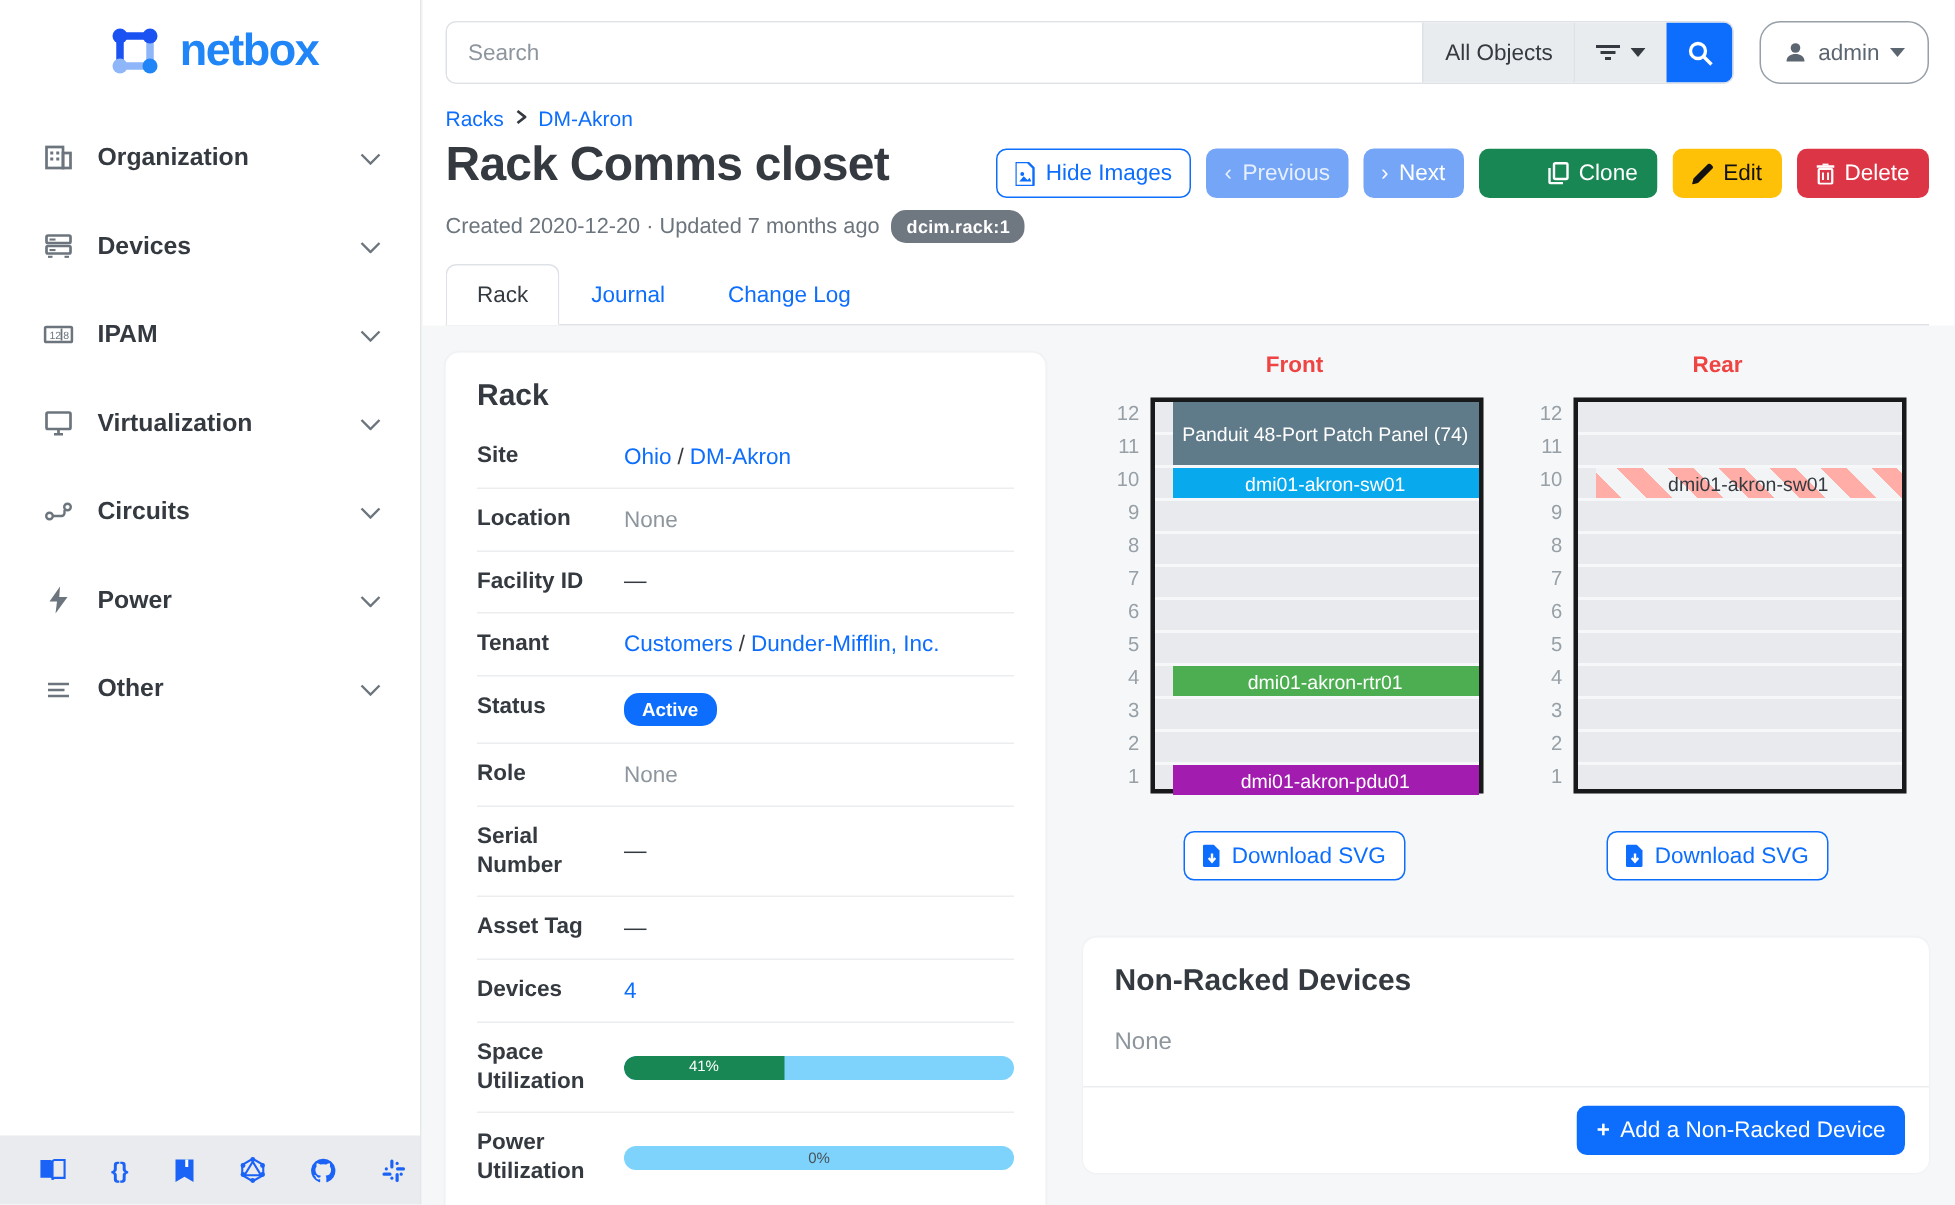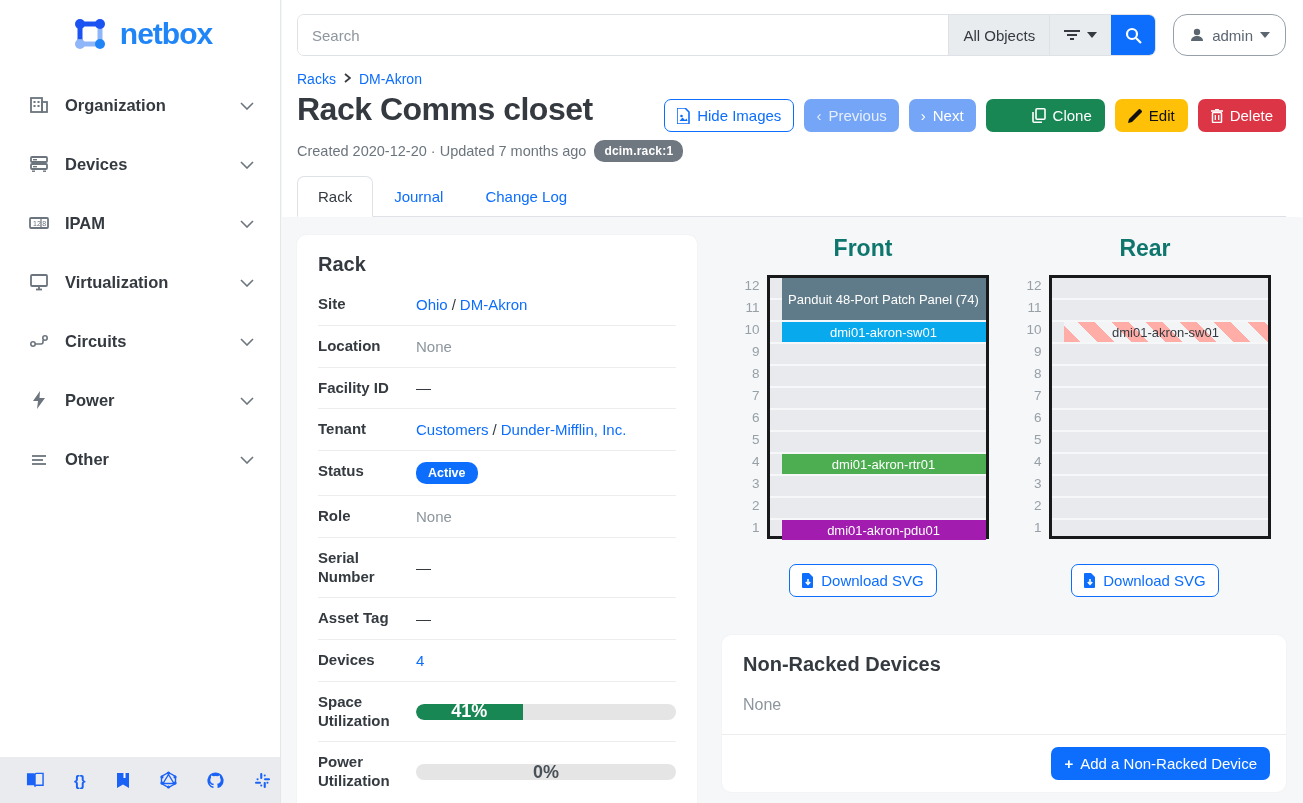--- a/index.html
+++ b/index.html
@@ -60,28 +60,28 @@
   .left-col { width:400px; flex:0 0 400px; }
   .rack-card { padding:18px 21px 14px 21px; }
   .card-title { font-size:20px; font-weight:700; color:#343a40; margin-bottom:8px; }
   .info-row { display:flex; padding:11px 0; border-bottom:1px solid #ecedef; font-size:15px; }
   .info-row:last-child { border-bottom:none; }
   .info-label { width:98px; flex:0 0 98px; font-weight:700; color:#343a40; line-height:1.25; }
   .info-value { flex:1; color:#343a40; display:flex; align-items:center; flex-wrap:wrap; gap:0 4px; }
   .info-value a { color:#0d6efd; cursor:pointer; }
   .muted { color:#8d959d; }
   .status-badge { background:#0d6efd; color:#fff; font-size:12.5px; font-weight:700; padding:4px 12px; border-radius:10px; }
-  .progress { flex:1; height:16px; background:#e5e5e5; border-radius:9px; overflow:hidden; position:relative; font-size:18px;font-weight:bold; }
+  .progress { flex:1; height:16px; background:#7dd3fc; border-radius:9px; overflow:hidden; position:relative; font-size:10px; }
   .progress .fill { height:100%; background:#198754; color:#fff; display:flex; align-items:center; justify-content:center; border-radius:9px 0 0 9px; }
   .progress .zero-label { position:absolute; inset:0; display:flex; align-items:center; justify-content:center; color:#495057; }
 
   .right-col { flex:1; }
   .elevations { display:flex; }
   .elev { flex:1; display:flex; flex-direction:column; align-items:center; }
-  .elev-title { font-size:23px; font-weight:700; color:#0f766e; margin-bottom:13px; }
+  .elev-title { font-size:15px; font-weight:700; color:#ef4444; margin-bottom:13px; }
   .rack-wrap { display:flex; gap:7px; }
   .unit-labels { display:flex; flex-direction:column; width:22px; }
   .unit-labels div { height:22px; line-height:22px; text-align:right; font-size:13.5px; color:#97a0a6; }
   .rack { width:222px; height:264px; border:3px solid #17191b; background:#e8eaed; position:relative; }
   .slot { height:22px; border-bottom:2px solid #f6f7f9; }
   .slot:last-child { border-bottom:none; }
   .device { position:absolute; left:12px; right:0; display:flex; align-items:center; justify-content:center; font-size:13px; cursor:pointer; }
   .device.striped { background:repeating-linear-gradient(45deg,#ffada6 0 12px,#f3f4f5 12px 24px); }
   .dl-btn { margin-top:25px; }
 

